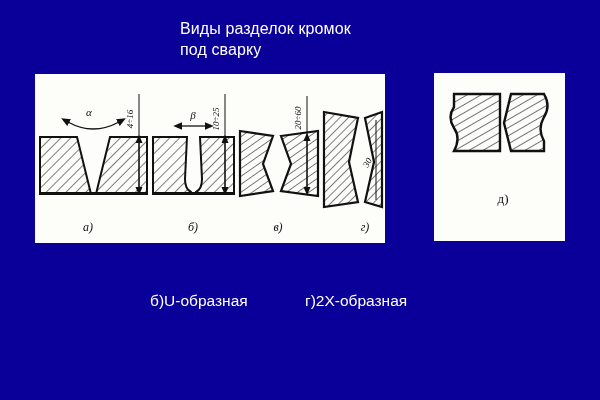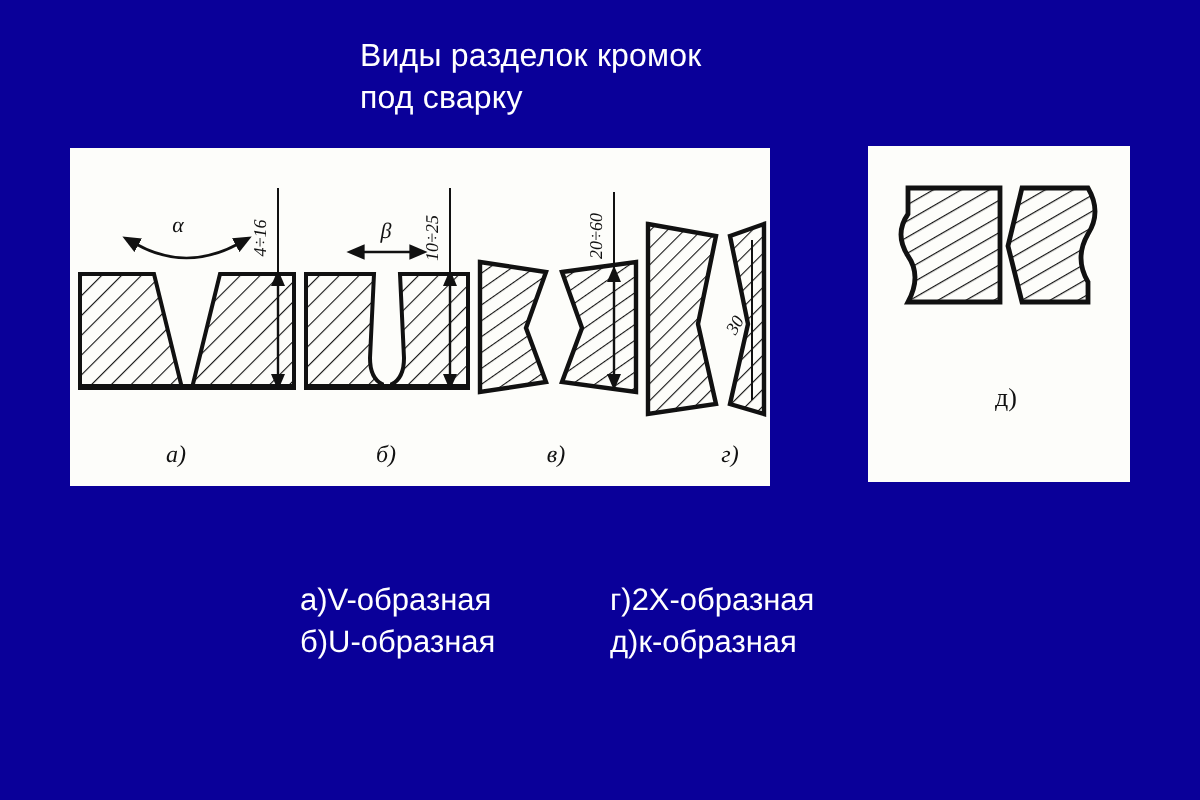--- a/index.html
+++ b/index.html
@@ -191,22 +191,20 @@
         <path d="M20,21 L66,21 L66,78 L20,78 Q27,65 20,55 Q13,44 20,34 Z" fill="url(#hatchK)" stroke="#111111" stroke-width="2.4"></path>
 
         <path d="M77,21 L110,21 Q117,33 110,44 Q103,56 110,68 L110,78 L77,78 L70,50 Z" fill="url(#hatchK)" stroke="#111111" stroke-width="2.4"></path>
         <text class="cap-text-up" x="69" y="130" text-anchor="middle">д)</text>
       </g>
     </svg>
   </div>
 
   <div class="legend">
     <div class="col-left">
-      <div>а)V-образная</div>
       <div>б)U-образная</div>
     </div>
     <div class="col-right">
       <div>г)2Х-образная</div>
-      <div>д)к-образная</div>
     </div>
   </div>
 
 </div>
 
 </body></html>

